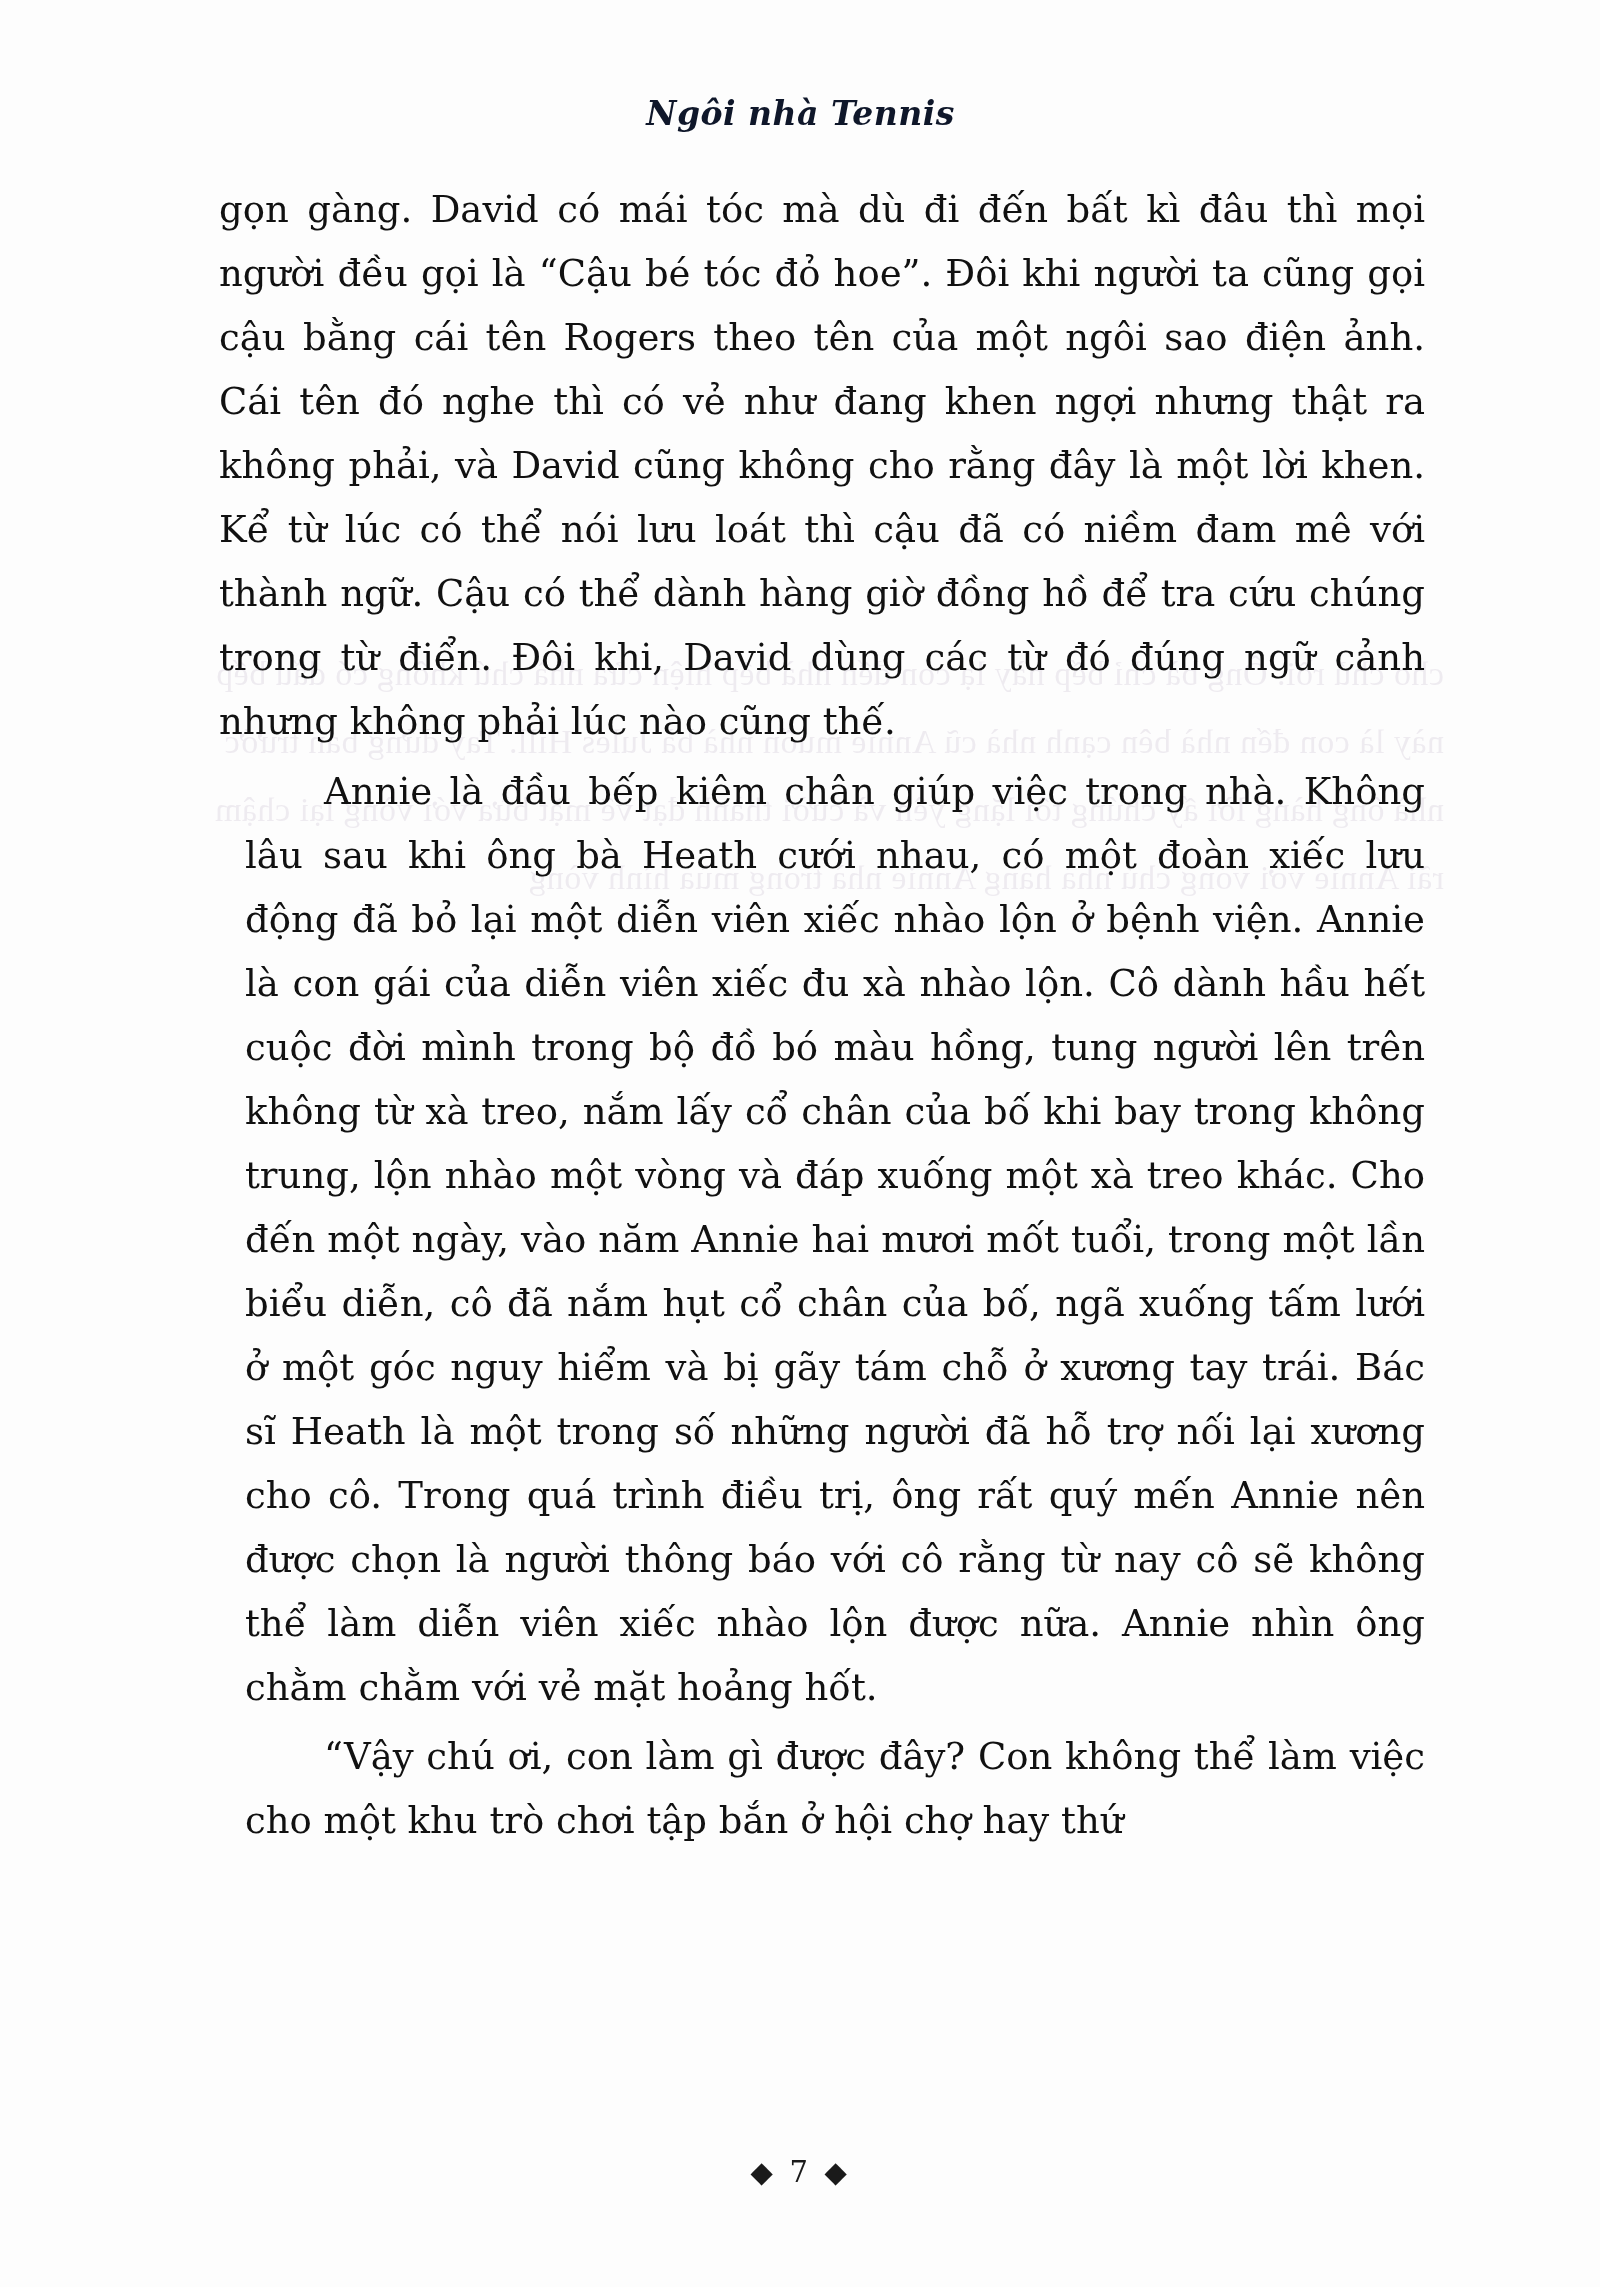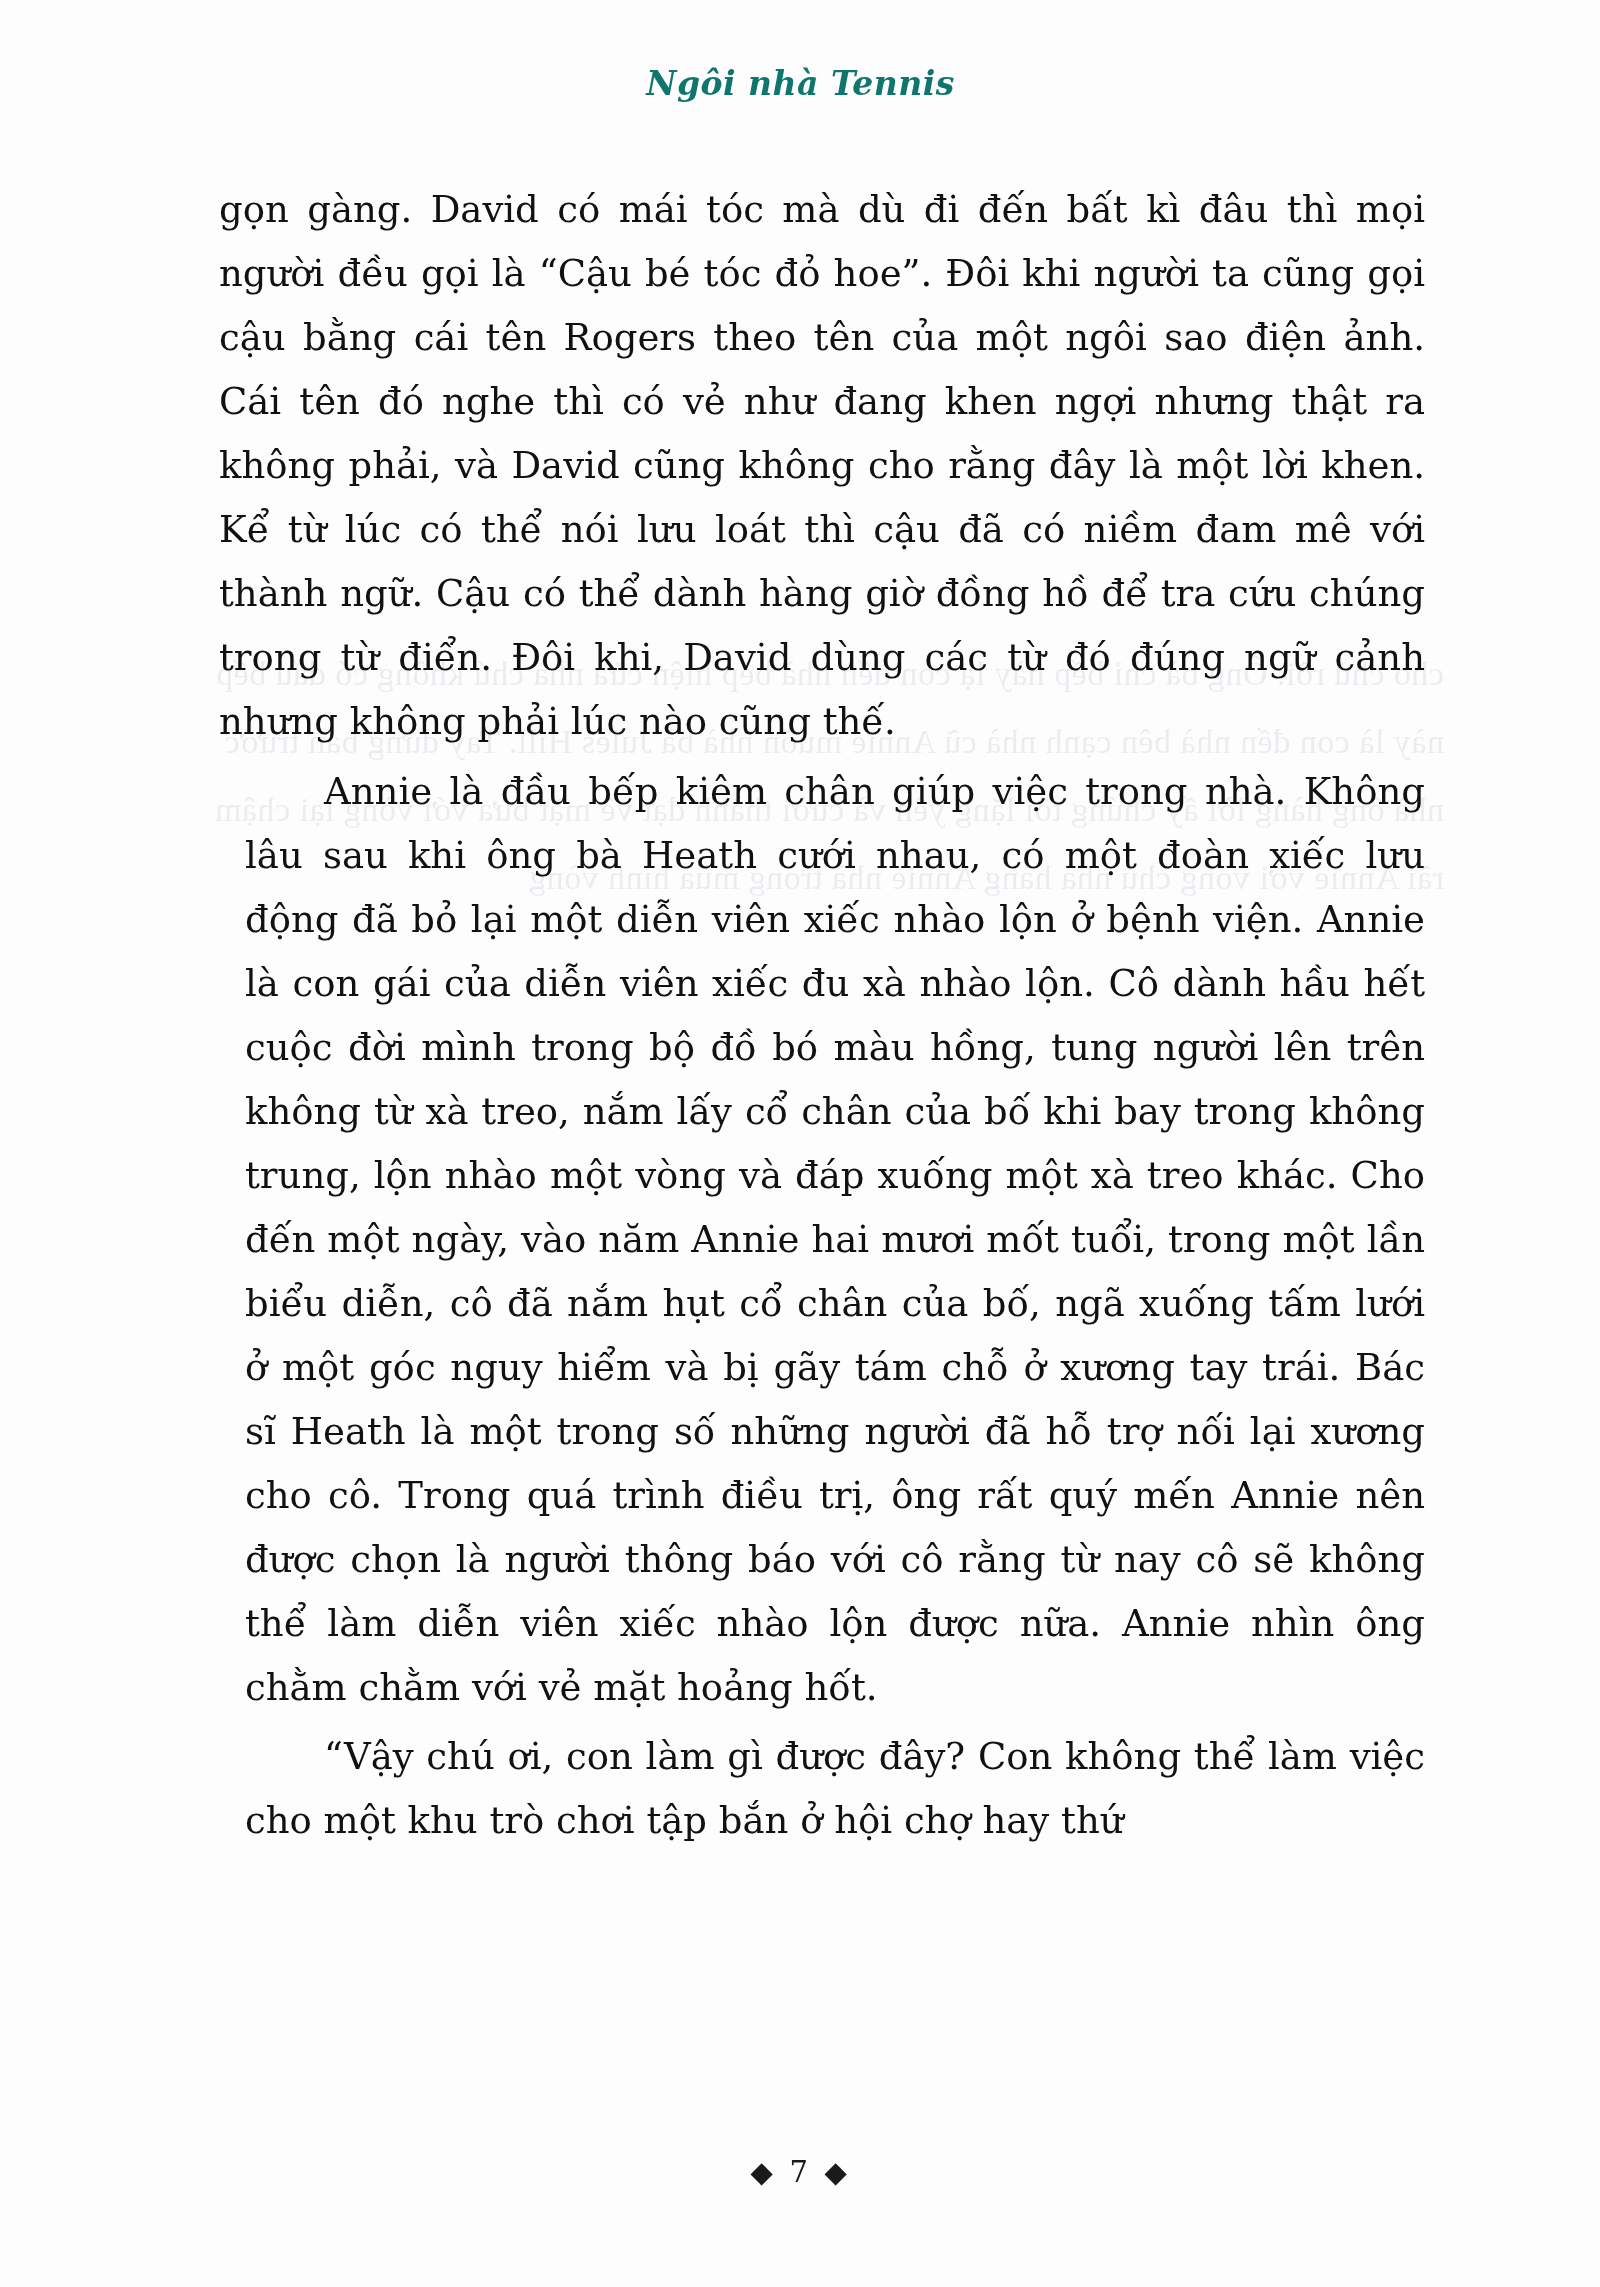--- a/index.html
+++ b/index.html
@@ -28,29 +28,29 @@
     font-family: "Liberation Serif", serif;
     font-size: 34px;
     line-height: 68px;
     letter-spacing: 0.5px;
     pointer-events: none;
     user-select: none;
     filter: blur(0.4px);
   }
   .running-head {
     position: absolute;
-    top: 64px;
+    top: 94px;
     left: 0;
     width: 100%;
     text-align: center;
     font-family: "DejaVu Serif", serif;
     font-style: italic;
     font-weight: bold;
     font-size: 33px;
-    color: #0f766e;
+    color: #0f172a;
     letter-spacing: 0.5px;
   }
   .body-text {
     position: absolute;
     top: 178px;
     left: 219px;
     width: 1206px;
     font-family: "DejaVu Serif", serif;
     font-size: 37px;
     line-height: 64px;

